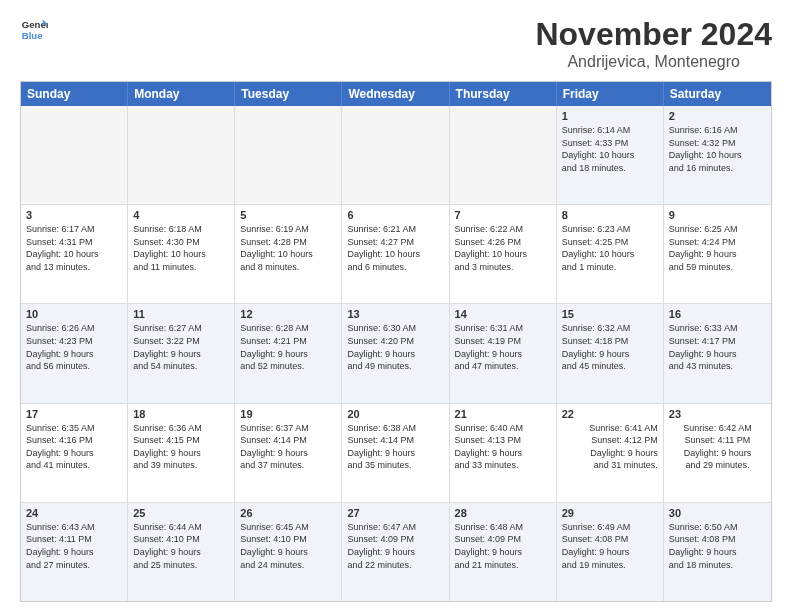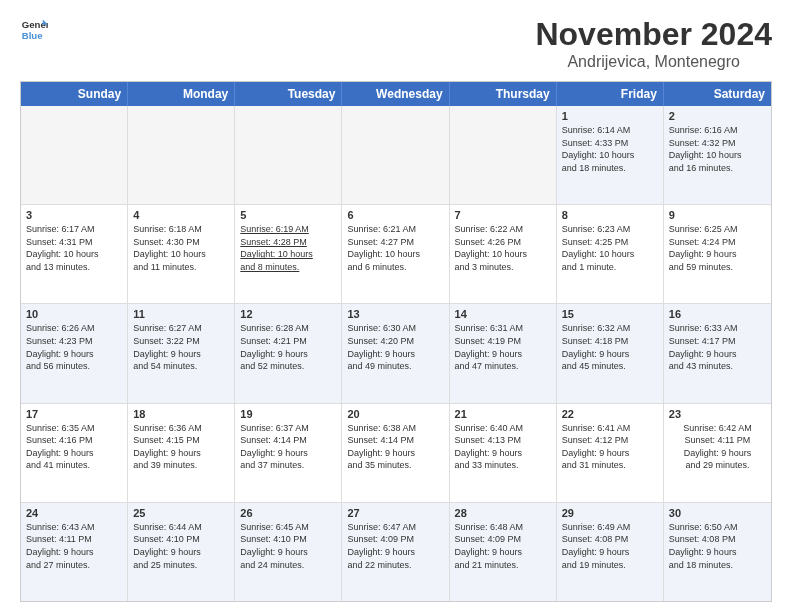--- a/index.html
+++ b/index.html
@@ -55,21 +55,20 @@
       display: grid;
       grid-template-columns: repeat(7, 1fr);
       background: #3a6fc4;
     }
     .cal-header-cell {
       color: white;
       font-weight: bold;
       font-size: 12px;
       padding: 5px 6px;
       border-right: 1px solid #5585d4;
-      text-align: right;
     }
     .cal-header-cell:last-child { border-right: none; }
     .cal-body {
       flex: 1;
       display: flex;
       flex-direction: column;
     }
     .cal-row {
       display: grid;
       grid-template-columns: repeat(7, 1fr);
@@ -161,21 +160,21 @@
           </div>
           <div class="cal-cell">
             <div class="day-num">4</div>
             <div class="day-info" style="white-space: pre-line;">Sunrise: 6:18 AM
 Sunset: 4:30 PM
 Daylight: 10 hours
 and 11 minutes.</div>
           </div>
           <div class="cal-cell">
             <div class="day-num">5</div>
-            <div class="day-info" style="white-space: pre-line; text-decoration: underline;">Sunrise: 6:19 AM
+            <div class="day-info" style="white-space: pre-line;">Sunrise: 6:19 AM
 Sunset: 4:28 PM
 Daylight: 10 hours
 and 8 minutes.</div>
           </div>
           <div class="cal-cell">
             <div class="day-num">6</div>
             <div class="day-info" style="white-space: pre-line;">Sunrise: 6:21 AM
 Sunset: 4:27 PM
 Daylight: 10 hours
 and 6 minutes.</div>
@@ -284,21 +283,21 @@
           </div>
           <div class="cal-cell">
             <div class="day-num">21</div>
             <div class="day-info" style="white-space: pre-line;">Sunrise: 6:40 AM
 Sunset: 4:13 PM
 Daylight: 9 hours
 and 33 minutes.</div>
           </div>
           <div class="cal-cell">
             <div class="day-num">22</div>
-            <div class="day-info" style="white-space: pre-line;">Sunrise: 6:41 AM
+            <div class="day-info" style="white-space: pre-line; text-align: right;">Sunrise: 6:41 AM
 Sunset: 4:12 PM
 Daylight: 9 hours
 and 31 minutes.</div>
           </div>
           <div class="cal-cell">
             <div class="day-num">23</div>
             <div class="day-info" style="white-space: pre-line; text-align: center;">Sunrise: 6:42 AM
 Sunset: 4:11 PM
 Daylight: 9 hours
 and 29 minutes.</div>

